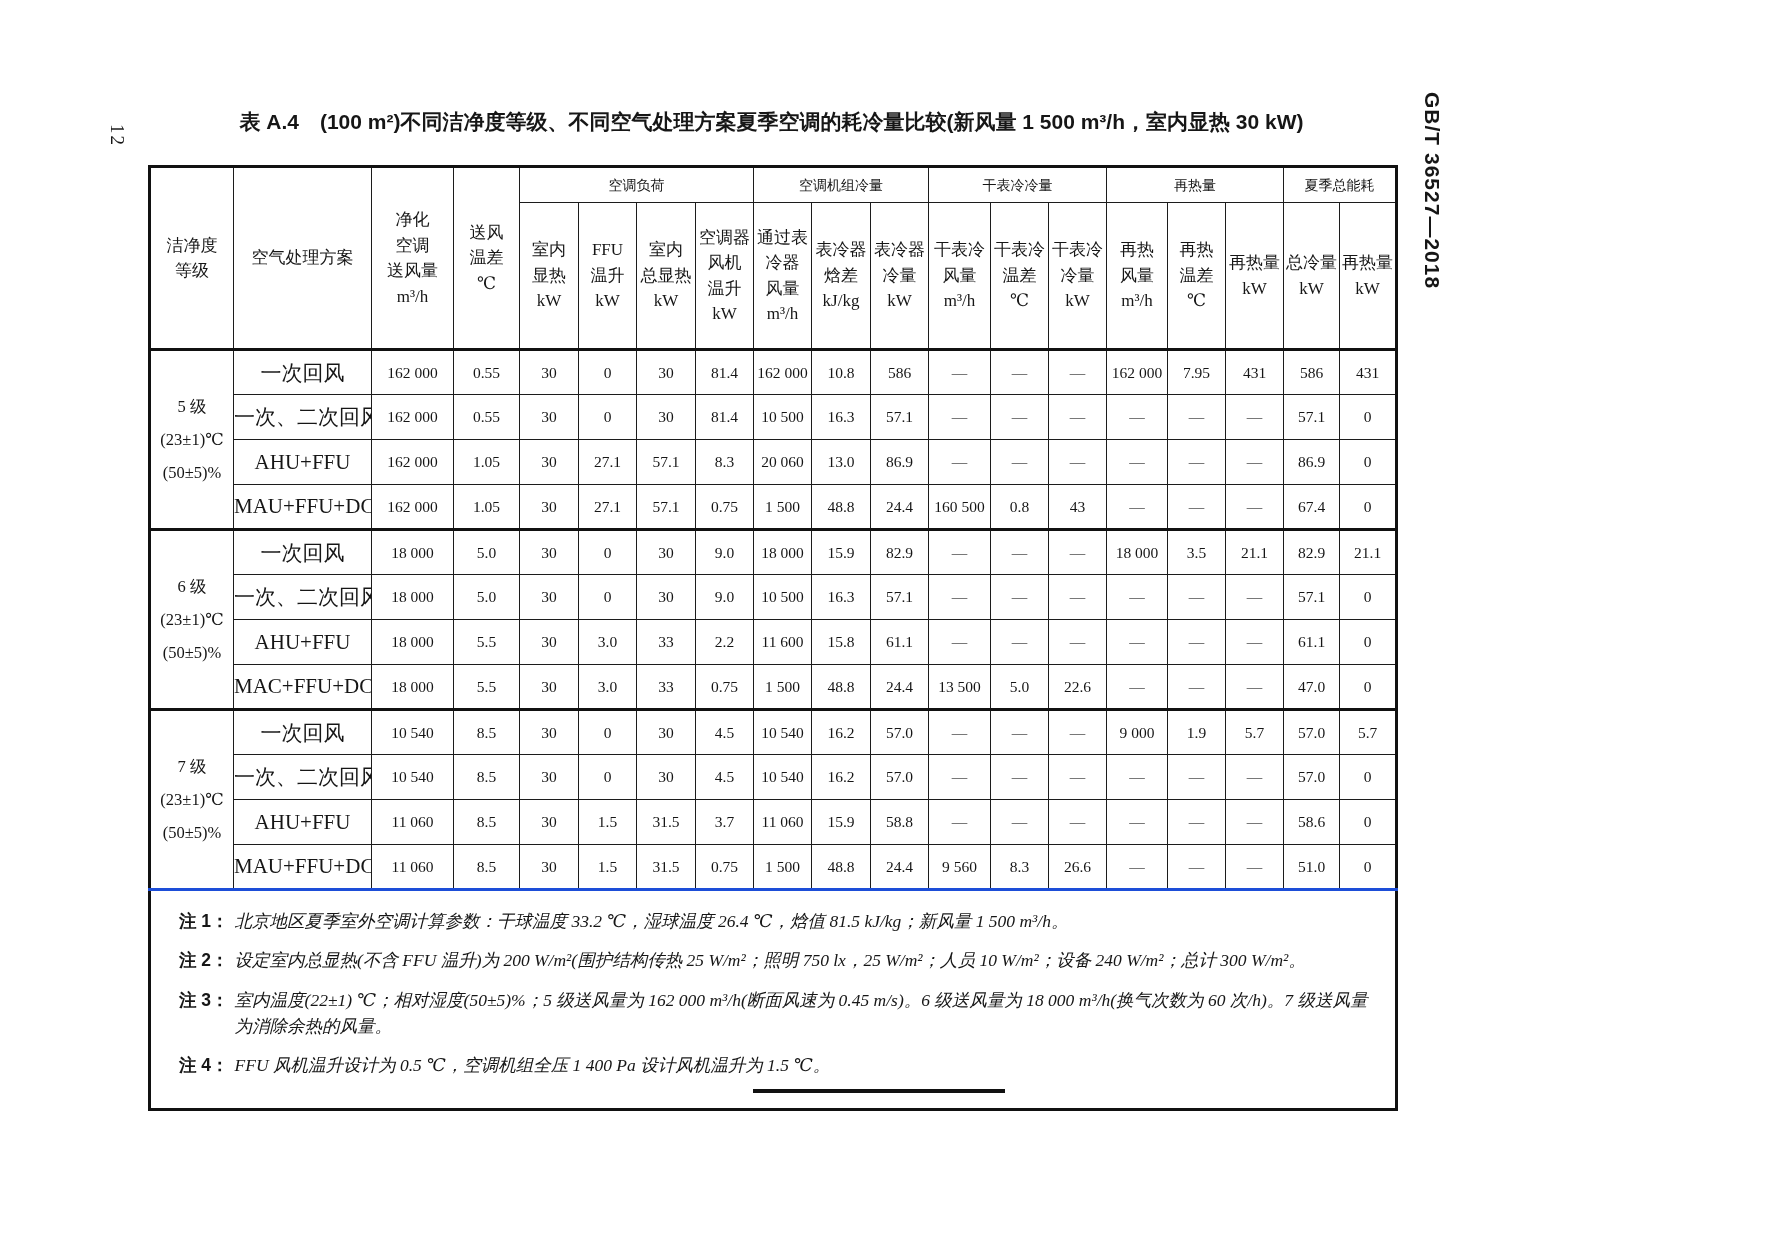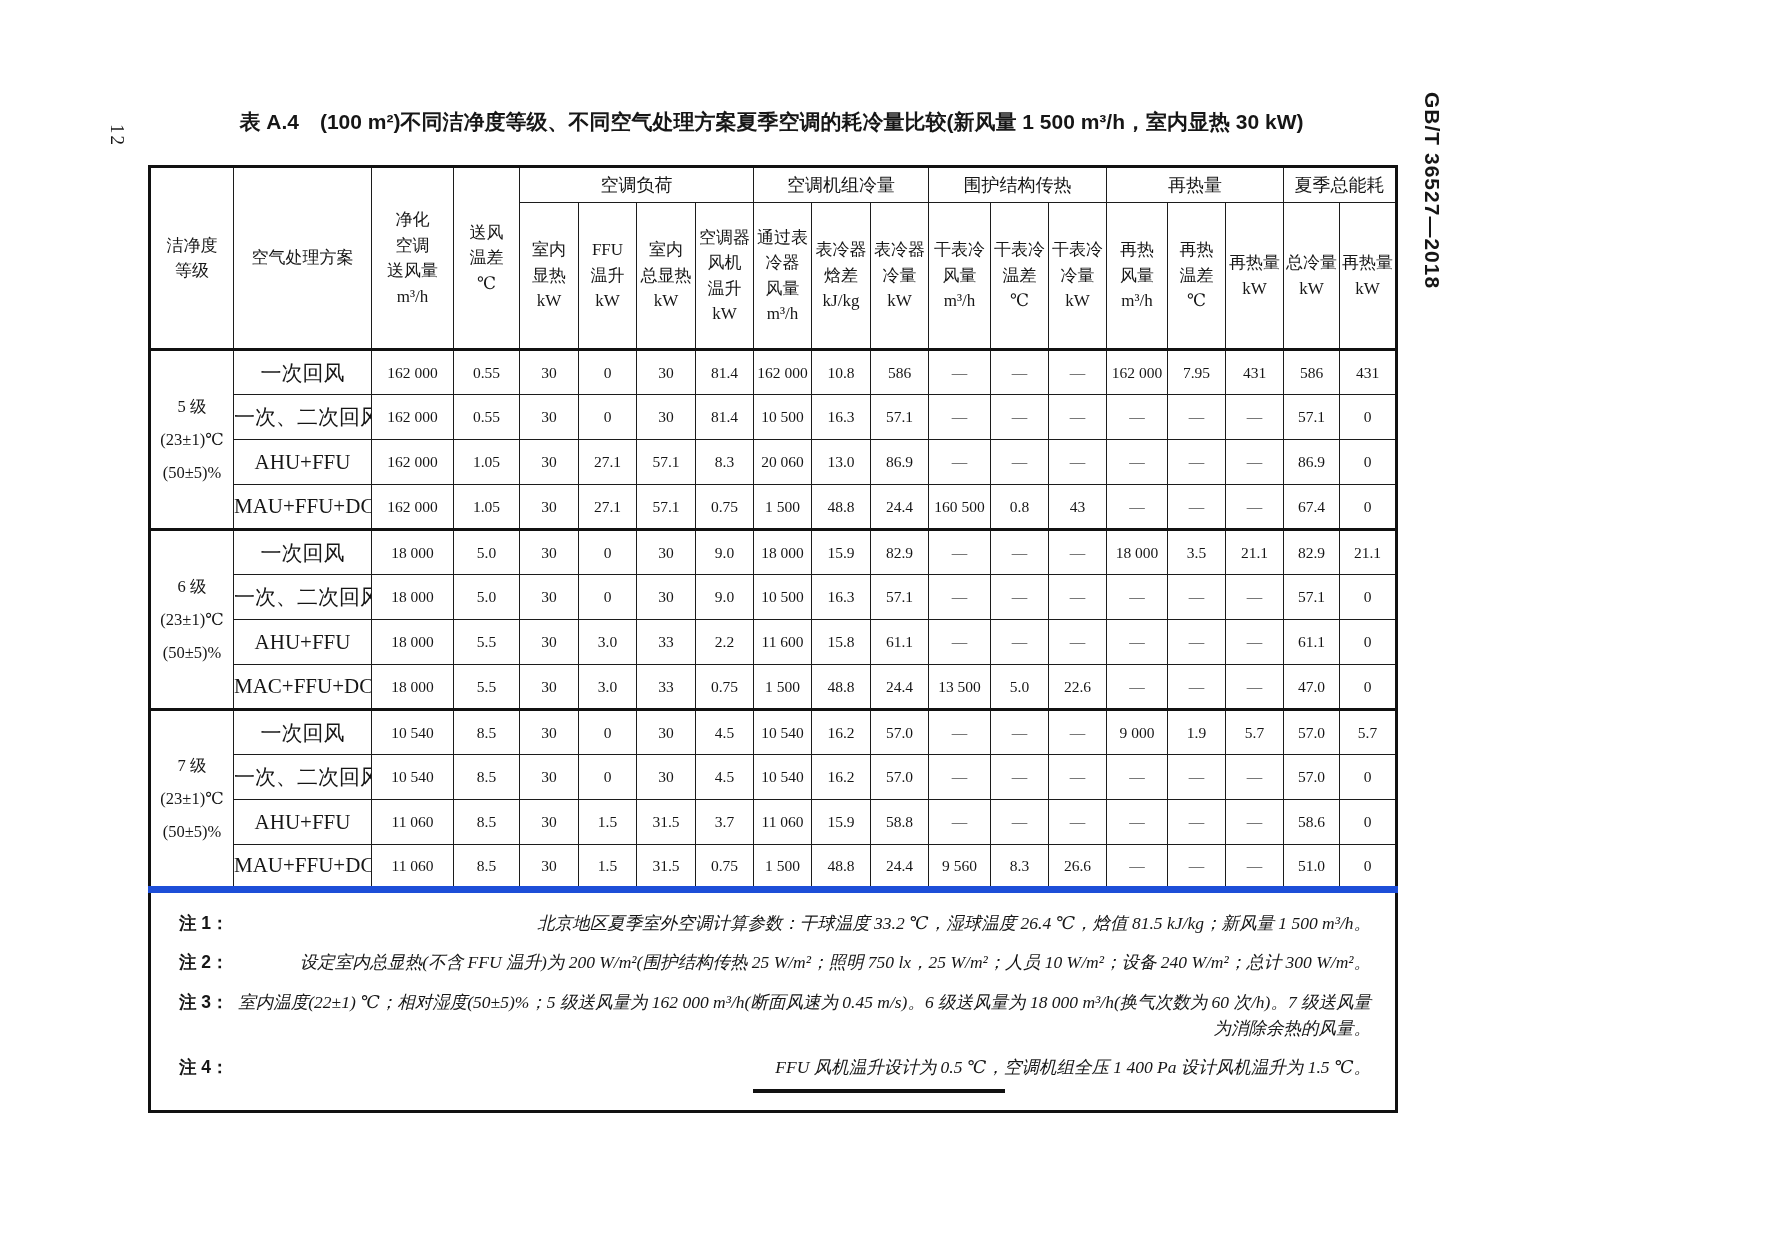--- a/index.html
+++ b/index.html
@@ -37,34 +37,34 @@
     border:1.5px solid #1c1c1c;
     text-align:center; vertical-align:middle; padding:0;
     overflow:hidden;
   }
   thead tr.group-row { height:36px; }
   thead tr.sub-row   { height:147px; }
   thead th {
     font-weight:normal; font-size:17px; line-height:1.5;
     white-space:pre-line;
   }
-  thead tr.group-row th.span-head { font-size:18px; }
+  thead tr.group-row th.span-head { font-size:14px; }
 
   tbody tr.data-row { height:45px; }
   td.group-label {
     font-size:16.5px; line-height:2.0; white-space:pre-line;
   }
   td.scheme-cell { font-size:21px; white-space:nowrap; }
   td.value-cell  { font-size:15.5px; white-space:nowrap; }
   td.value-cell.dash { color:#4a4a4a; }
   tr.group-start td { border-top:3px solid #111; }
 
   tr.notes-row td {
-    border-top:7px solid #1d4ed8;
-    text-align:right; vertical-align:top;
+    border-top:3px solid #1d4ed8;
+    text-align:left; vertical-align:top;
     padding:17px 24px 12px 28px; height:188px;
   }
   .note { display:flex; font-size:17.5px; line-height:1.5; margin-bottom:13px; }
   .note-label {
     font-family:"Liberation Sans","DejaVu Sans",sans-serif;
     font-weight:bold; white-space:nowrap; margin-right:6px;
   }
   .note-text { flex:1;font-style:italic; }
 
   .footer-rule {
@@ -110,21 +110,21 @@
         <th rowspan="2">空气处理方案</th>
         <th rowspan="2">净化
 空调
 送风量
 m³/h</th>
         <th rowspan="2">送风
 温差
 ℃</th>
         <th colspan="4" class="span-head">空调负荷</th>
         <th colspan="3" class="span-head">空调机组冷量</th>
-        <th colspan="3" class="span-head">围护结构传热</th>
+        <th colspan="3" class="span-head">干表冷冷量</th>
         <th colspan="3" class="span-head">再热量</th>
         <th colspan="2" class="span-head">夏季总能耗</th>
       </tr>
       <tr class="sub-row">
         <th>室内
 显热
 kW</th>
         <th>FFU
 温升
 kW</th>

